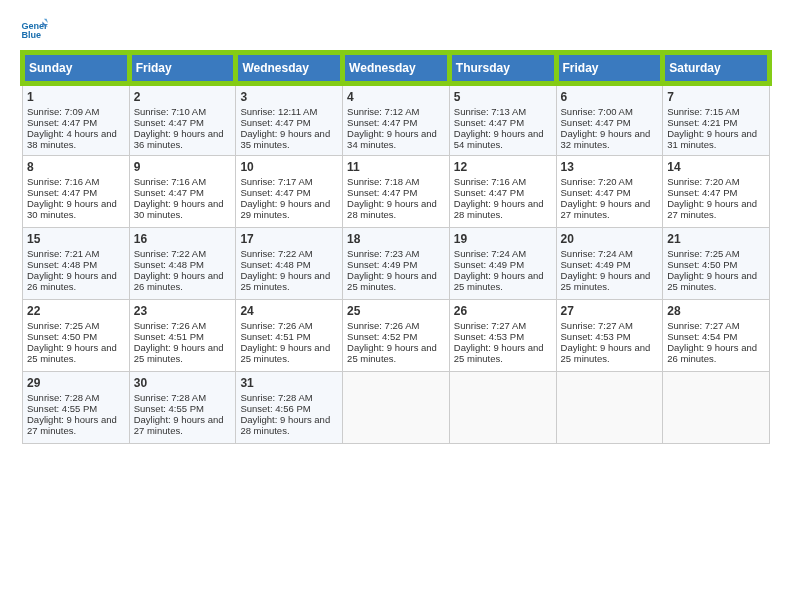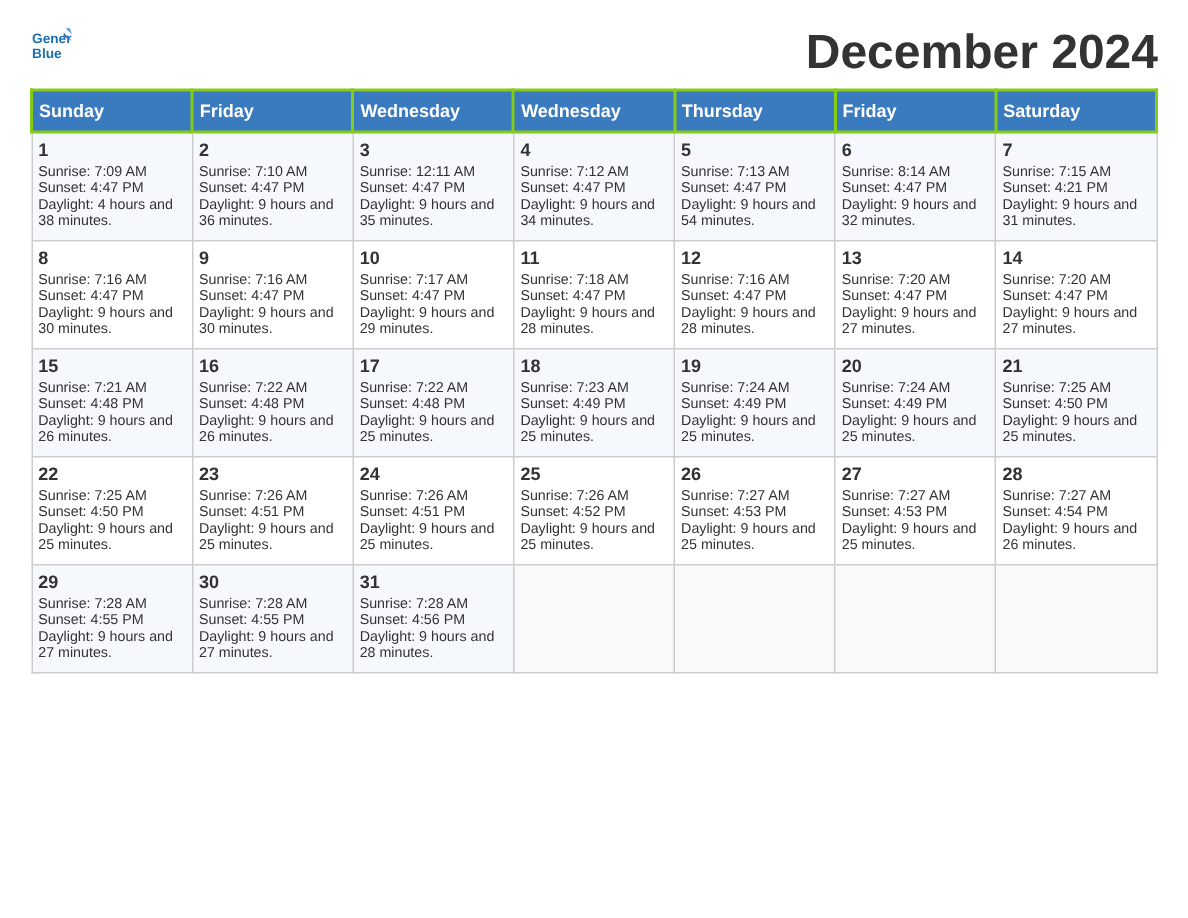--- a/index.html
+++ b/index.html
@@ -42,21 +42,21 @@
       border-collapse: collapse;
       table-layout: fixed;
     }
     thead tr th {
       background-color: #3a7abf;
       color: #fff;
       font-size: 12px;
       font-weight: bold;
       padding: 6px 4px;
       text-align: left;
-      border: 2px solid #84cc16;
+      border: 5px solid #84cc16;
     }
     tbody tr td {
       border: 1px solid #ccc;
       vertical-align: top;
       padding: 4px 4px;
       font-size: 9.5px;
       color: #333;
       height: 72px;
       background: #fff;
     }
@@ -82,21 +82,20 @@
 <div class="header">
   <div class="logo">
     <svg class="logo-icon" viewBox="0 0 40 40">
       <text x="2" y="18" font-size="13" font-weight="bold" fill="#1a6faf">General</text>
       <text x="2" y="32" font-size="13" font-weight="bold" fill="#1a6faf">Blue</text>
       <polygon points="32,8 40,16 32,12" fill="#3a7abf"></polygon>
       <polygon points="34,4 40,10 38,4" fill="#5a9fd4"></polygon>
     </svg>
   </div>
   <div class="title-block">
-    <div class="month-title">December 2024</div>
   </div>
 </div>
 
 <table>
   <thead>
     <tr>
     <th>Sunday</th>
         <th>Friday</th>
         <th>Wednesday</th>
         <th>Wednesday</th>
@@ -105,21 +104,21 @@
         <th>Saturday</th>
       </tr>
   </thead>
   <tbody id="calendar-body">
   <tr>
         <td><span class="day-num">1</span><span>Sunrise: 7:09 AM</span><br><span>Sunset: 4:47 PM</span><br><span>Daylight: 4 hours and 38 minutes.</span></td>
         <td><span class="day-num">2</span><span>Sunrise: 7:10 AM</span><br><span>Sunset: 4:47 PM</span><br><span>Daylight: 9 hours and 36 minutes.</span></td>
         <td><span class="day-num">3</span><span>Sunrise: 12:11 AM</span><br><span>Sunset: 4:47 PM</span><br><span>Daylight: 9 hours and 35 minutes.</span></td>
         <td><span class="day-num">4</span><span>Sunrise: 7:12 AM</span><br><span>Sunset: 4:47 PM</span><br><span>Daylight: 9 hours and 34 minutes.</span></td>
         <td><span class="day-num">5</span><span>Sunrise: 7:13 AM</span><br><span>Sunset: 4:47 PM</span><br><span>Daylight: 9 hours and 54 minutes.</span></td>
-        <td><span class="day-num">6</span><span>Sunrise: 8:14 AM</span><br><span>Sunset: 4:47 PM</span><br><span>Daylight: 9 hours and 32 minutes.</span></td>
+        <td><span class="day-num">6</span><span>Sunrise: 7:00 AM</span><br><span>Sunset: 4:47 PM</span><br><span>Daylight: 9 hours and 32 minutes.</span></td>
         <td><span class="day-num">7</span><span>Sunrise: 7:15 AM</span><br><span>Sunset: 4:21 PM</span><br><span>Daylight: 9 hours and 31 minutes.</span></td>
       </tr>
       <tr>
         <td><span class="day-num">8</span><span>Sunrise: 7:16 AM</span><br><span>Sunset: 4:47 PM</span><br><span>Daylight: 9 hours and 30 minutes.</span></td>
         <td><span class="day-num">9</span><span>Sunrise: 7:16 AM</span><br><span>Sunset: 4:47 PM</span><br><span>Daylight: 9 hours and 30 minutes.</span></td>
         <td><span class="day-num">10</span><span>Sunrise: 7:17 AM</span><br><span>Sunset: 4:47 PM</span><br><span>Daylight: 9 hours and 29 minutes.</span></td>
         <td><span class="day-num">11</span><span>Sunrise: 7:18 AM</span><br><span>Sunset: 4:47 PM</span><br><span>Daylight: 9 hours and 28 minutes.</span></td>
         <td><span class="day-num">12</span><span>Sunrise: 7:16 AM</span><br><span>Sunset: 4:47 PM</span><br><span>Daylight: 9 hours and 28 minutes.</span></td>
         <td><span class="day-num">13</span><span>Sunrise: 7:20 AM</span><br><span>Sunset: 4:47 PM</span><br><span>Daylight: 9 hours and 27 minutes.</span></td>
         <td><span class="day-num">14</span><span>Sunrise: 7:20 AM</span><br><span>Sunset: 4:47 PM</span><br><span>Daylight: 9 hours and 27 minutes.</span></td>

